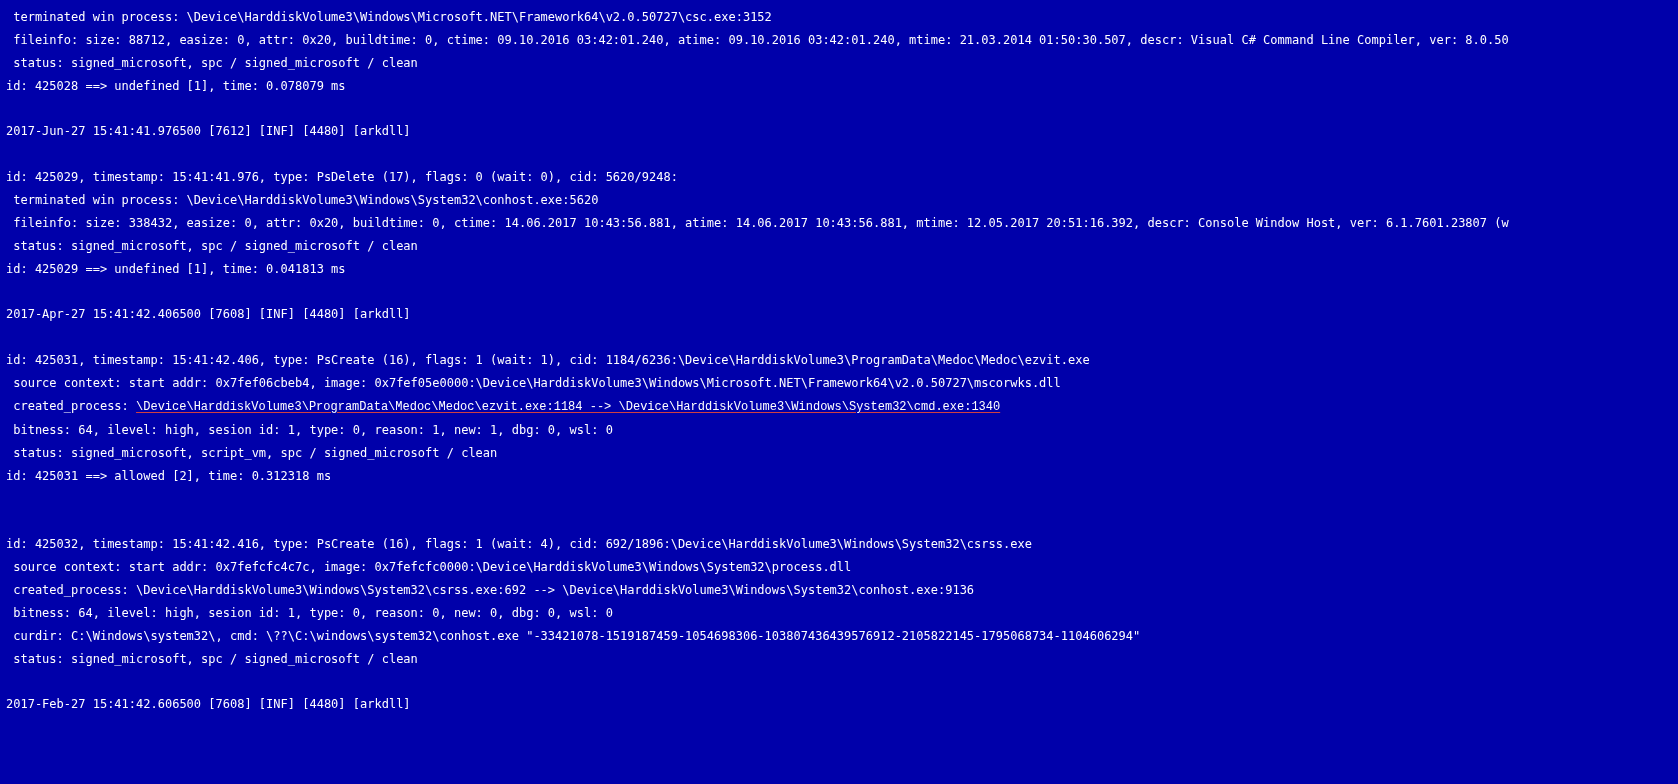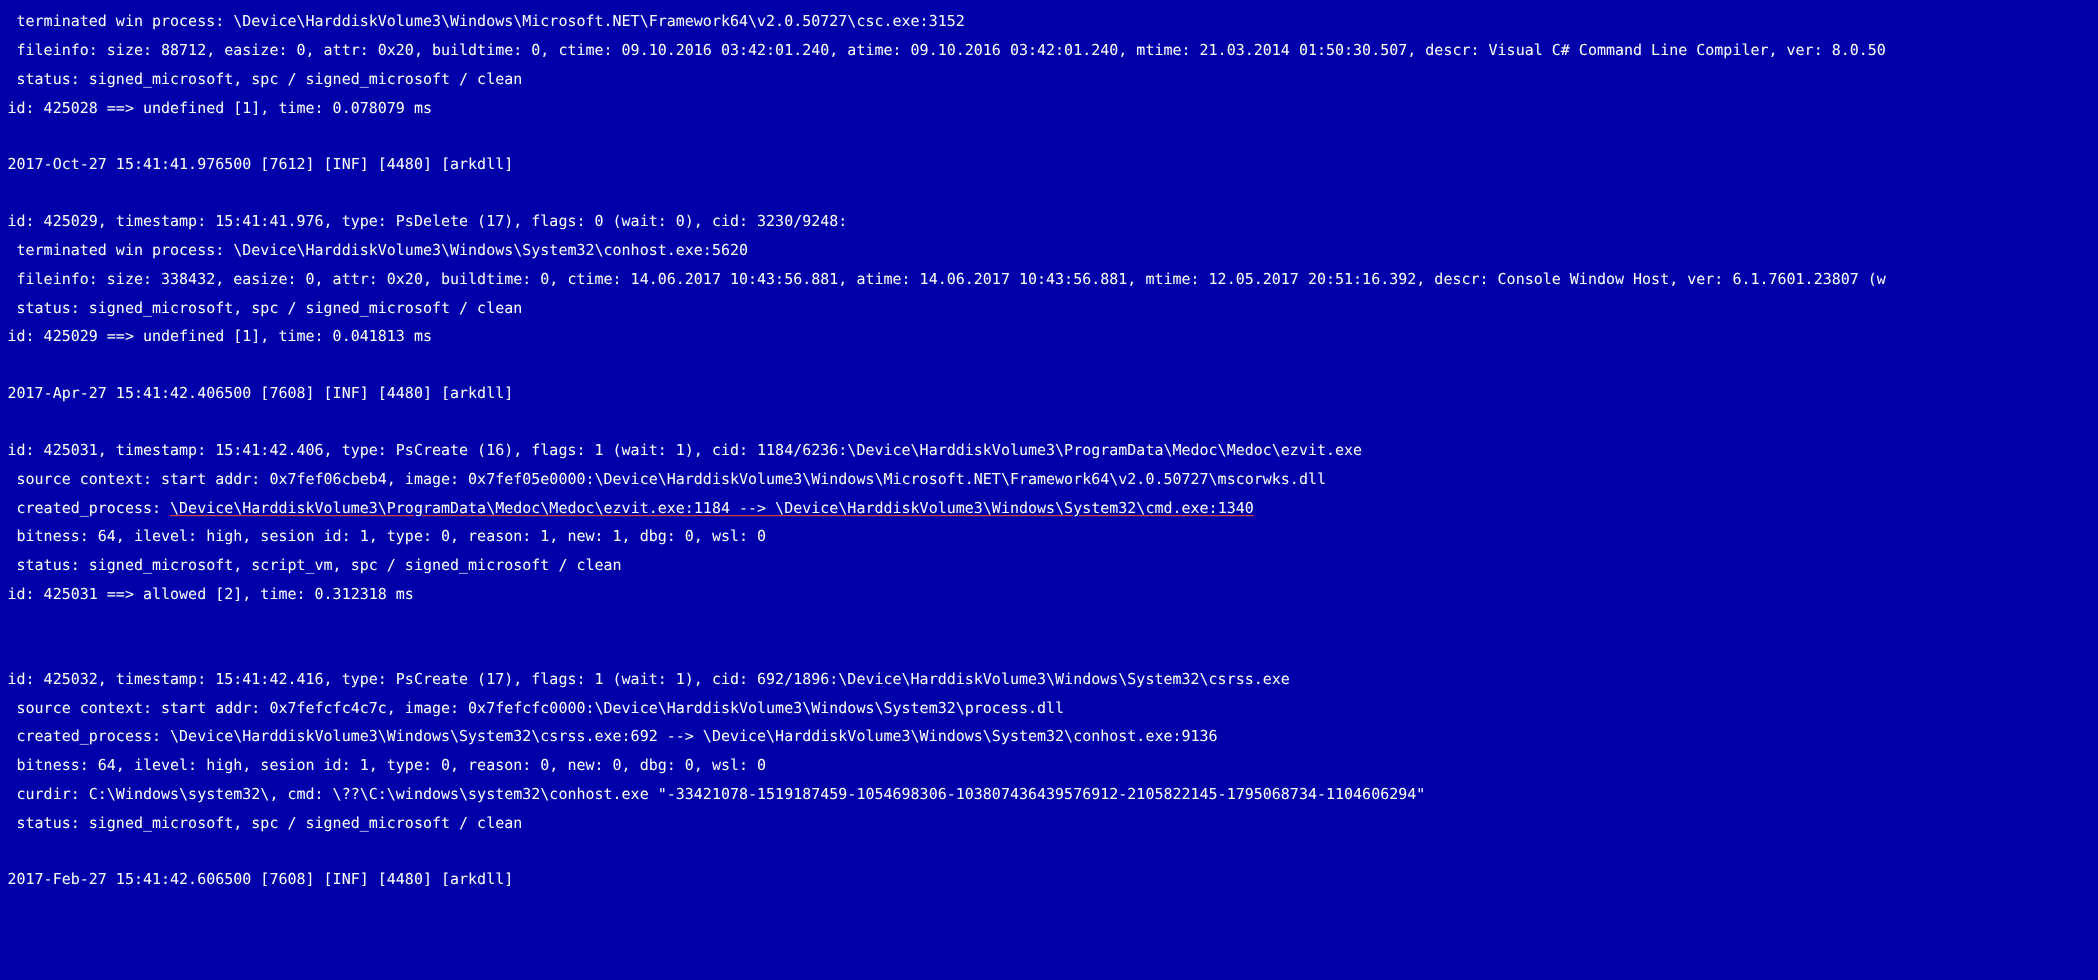--- a/index.html
+++ b/index.html
@@ -13,50 +13,50 @@
   }
   #log {
     font-family: "Lucida Console", "Consolas", monospace;
     font-size: 12px;
     line-height: 11.5px;
     letter-spacing: 0px;
     white-space: pre;
     padding: 0 6px 4px 6px;
   }
   .blank { height: 11px; }
-  .u { text-decoration: underline; text-decoration-color: #d04040; text-underline-offset: 2px; }
+  .u { text-decoration: underline; text-decoration-color: #d04040; text-underline-offset: 2px; font-family: Liberation Mono, monospace; }
 </style>
 </head>
 <body>
 
 <div id="log">
 <div> terminated win process: \Device\HarddiskVolume3\Windows\Microsoft.NET\Framework64\v2.0.50727\csc.exe:3152</div>
 <div> fileinfo: size: 88712, easize: 0, attr: 0x20, buildtime: 0, ctime: 09.10.2016 03:42:01.240, atime: 09.10.2016 03:42:01.240, mtime: 21.03.2014 01:50:30.507, descr: Visual C# Command Line Compiler, ver: 8.0.50</div>
 <div> status: signed_microsoft, spc / signed_microsoft / clean</div>
 <div>id: 425028 ==&gt; undefined [1], time: 0.078079 ms</div>
 <div class="blank"></div>
-<div>2017-Oct-27 15:41:41.976500 [7612] [INF] [4480] [arkdll]</div>
+<div>2017-Jun-27 15:41:41.976500 [7612] [INF] [4480] [arkdll]</div>
 <div class="blank"></div>
-<div>id: 425029, timestamp: 15:41:41.976, type: PsDelete (17), flags: 0 (wait: 0), cid: 3230/9248:</div>
+<div>id: 425029, timestamp: 15:41:41.976, type: PsDelete (17), flags: 0 (wait: 0), cid: 5620/9248:</div>
 <div> terminated win process: \Device\HarddiskVolume3\Windows\System32\conhost.exe:5620</div>
 <div> fileinfo: size: 338432, easize: 0, attr: 0x20, buildtime: 0, ctime: 14.06.2017 10:43:56.881, atime: 14.06.2017 10:43:56.881, mtime: 12.05.2017 20:51:16.392, descr: Console Window Host, ver: 6.1.7601.23807 (w</div>
 <div> status: signed_microsoft, spc / signed_microsoft / clean</div>
 <div>id: 425029 ==&gt; undefined [1], time: 0.041813 ms</div>
 <div class="blank"></div>
 <div>2017-Apr-27 15:41:42.406500 [7608] [INF] [4480] [arkdll]</div>
 <div class="blank"></div>
 <div>id: 425031, timestamp: 15:41:42.406, type: PsCreate (16), flags: 1 (wait: 1), cid: 1184/6236:\Device\HarddiskVolume3\ProgramData\Medoc\Medoc\ezvit.exe</div>
 <div> source context: start addr: 0x7fef06cbeb4, image: 0x7fef05e0000:\Device\HarddiskVolume3\Windows\Microsoft.NET\Framework64\v2.0.50727\mscorwks.dll</div>
 <div><span> created_process: </span><span class="u">\Device\HarddiskVolume3\ProgramData\Medoc\Medoc\ezvit.exe:1184 --&gt; \Device\HarddiskVolume3\Windows\System32\cmd.exe:1340</span></div>
 <div> bitness: 64, ilevel: high, sesion id: 1, type: 0, reason: 1, new: 1, dbg: 0, wsl: 0</div>
 <div> status: signed_microsoft, script_vm, spc / signed_microsoft / clean</div>
 <div>id: 425031 ==&gt; allowed [2], time: 0.312318 ms</div>
 <div class="blank"></div>
 <div class="blank"></div>
-<div>id: 425032, timestamp: 15:41:42.416, type: PsCreate (17), flags: 1 (wait: 1), cid: 692/1896:\Device\HarddiskVolume3\Windows\System32\csrss.exe</div>
+<div>id: 425032, timestamp: 15:41:42.416, type: PsCreate (16), flags: 1 (wait: 4), cid: 692/1896:\Device\HarddiskVolume3\Windows\System32\csrss.exe</div>
 <div> source context: start addr: 0x7fefcfc4c7c, image: 0x7fefcfc0000:\Device\HarddiskVolume3\Windows\System32\process.dll</div>
 <div> created_process: \Device\HarddiskVolume3\Windows\System32\csrss.exe:692 --&gt; \Device\HarddiskVolume3\Windows\System32\conhost.exe:9136</div>
 <div> bitness: 64, ilevel: high, sesion id: 1, type: 0, reason: 0, new: 0, dbg: 0, wsl: 0</div>
 <div> curdir: C:\Windows\system32\, cmd: \??\C:\windows\system32\conhost.exe "-33421078-1519187459-1054698306-103807436439576912-2105822145-1795068734-1104606294"</div>
 <div> status: signed_microsoft, spc / signed_microsoft / clean</div>
 <div class="blank"></div>
 <div>2017-Feb-27 15:41:42.606500 [7608] [INF] [4480] [arkdll]</div>
 
 
 

